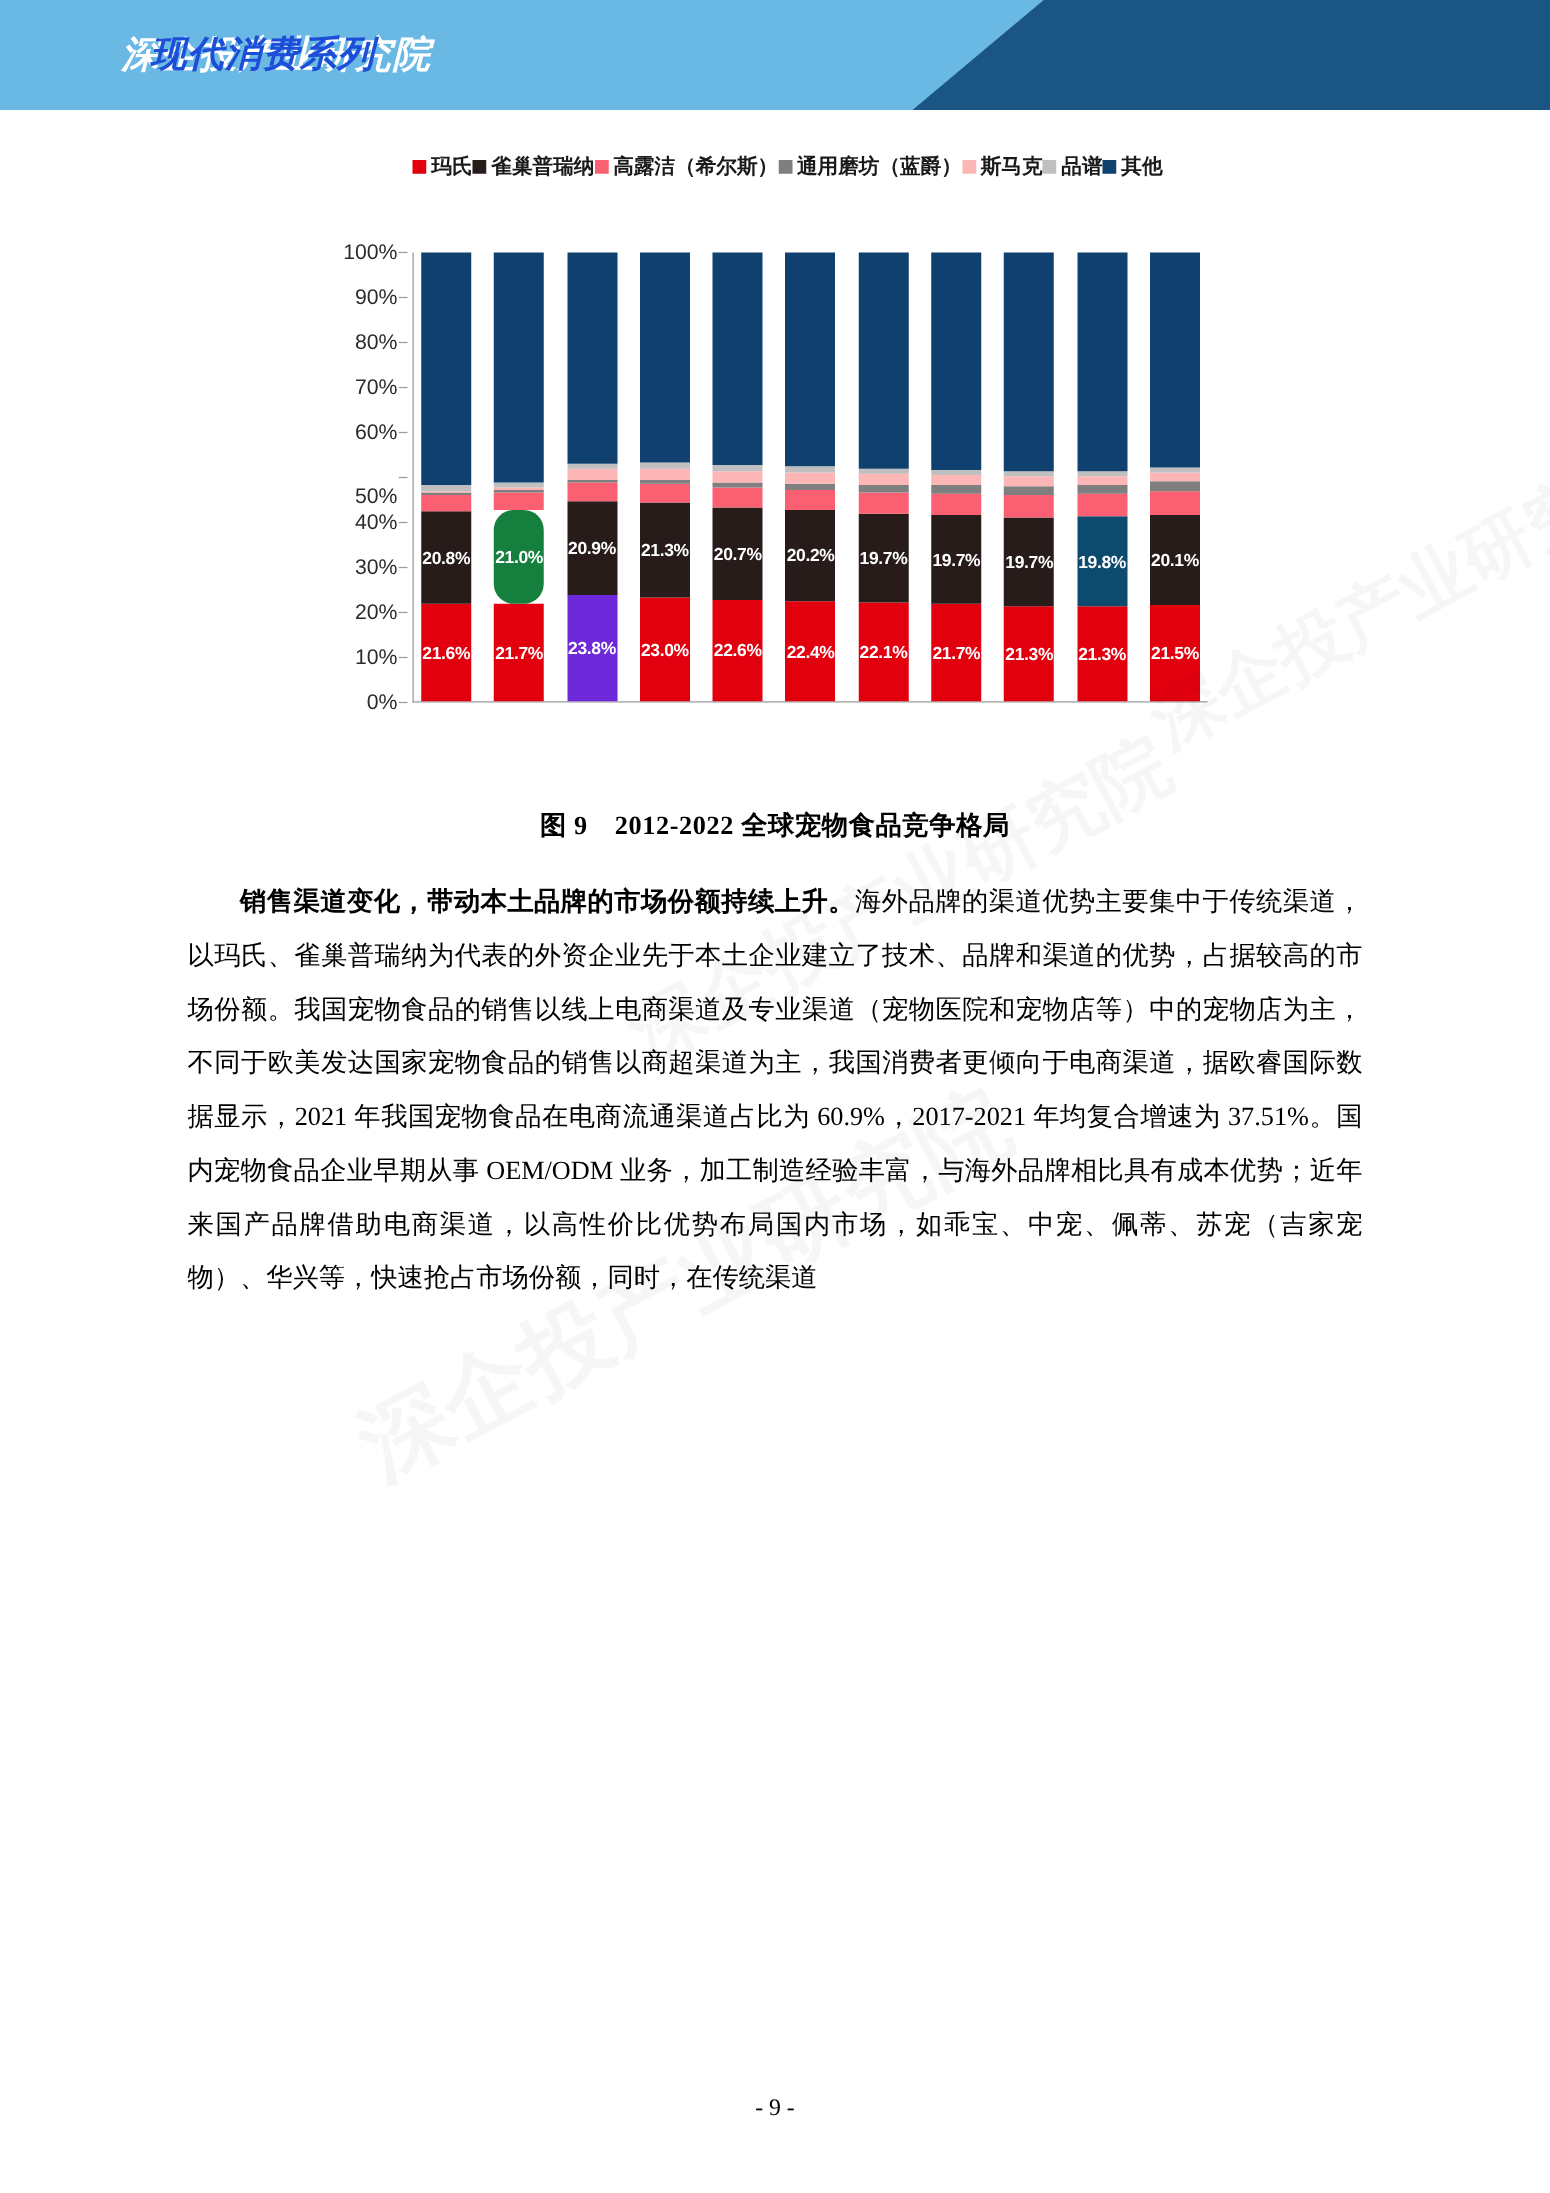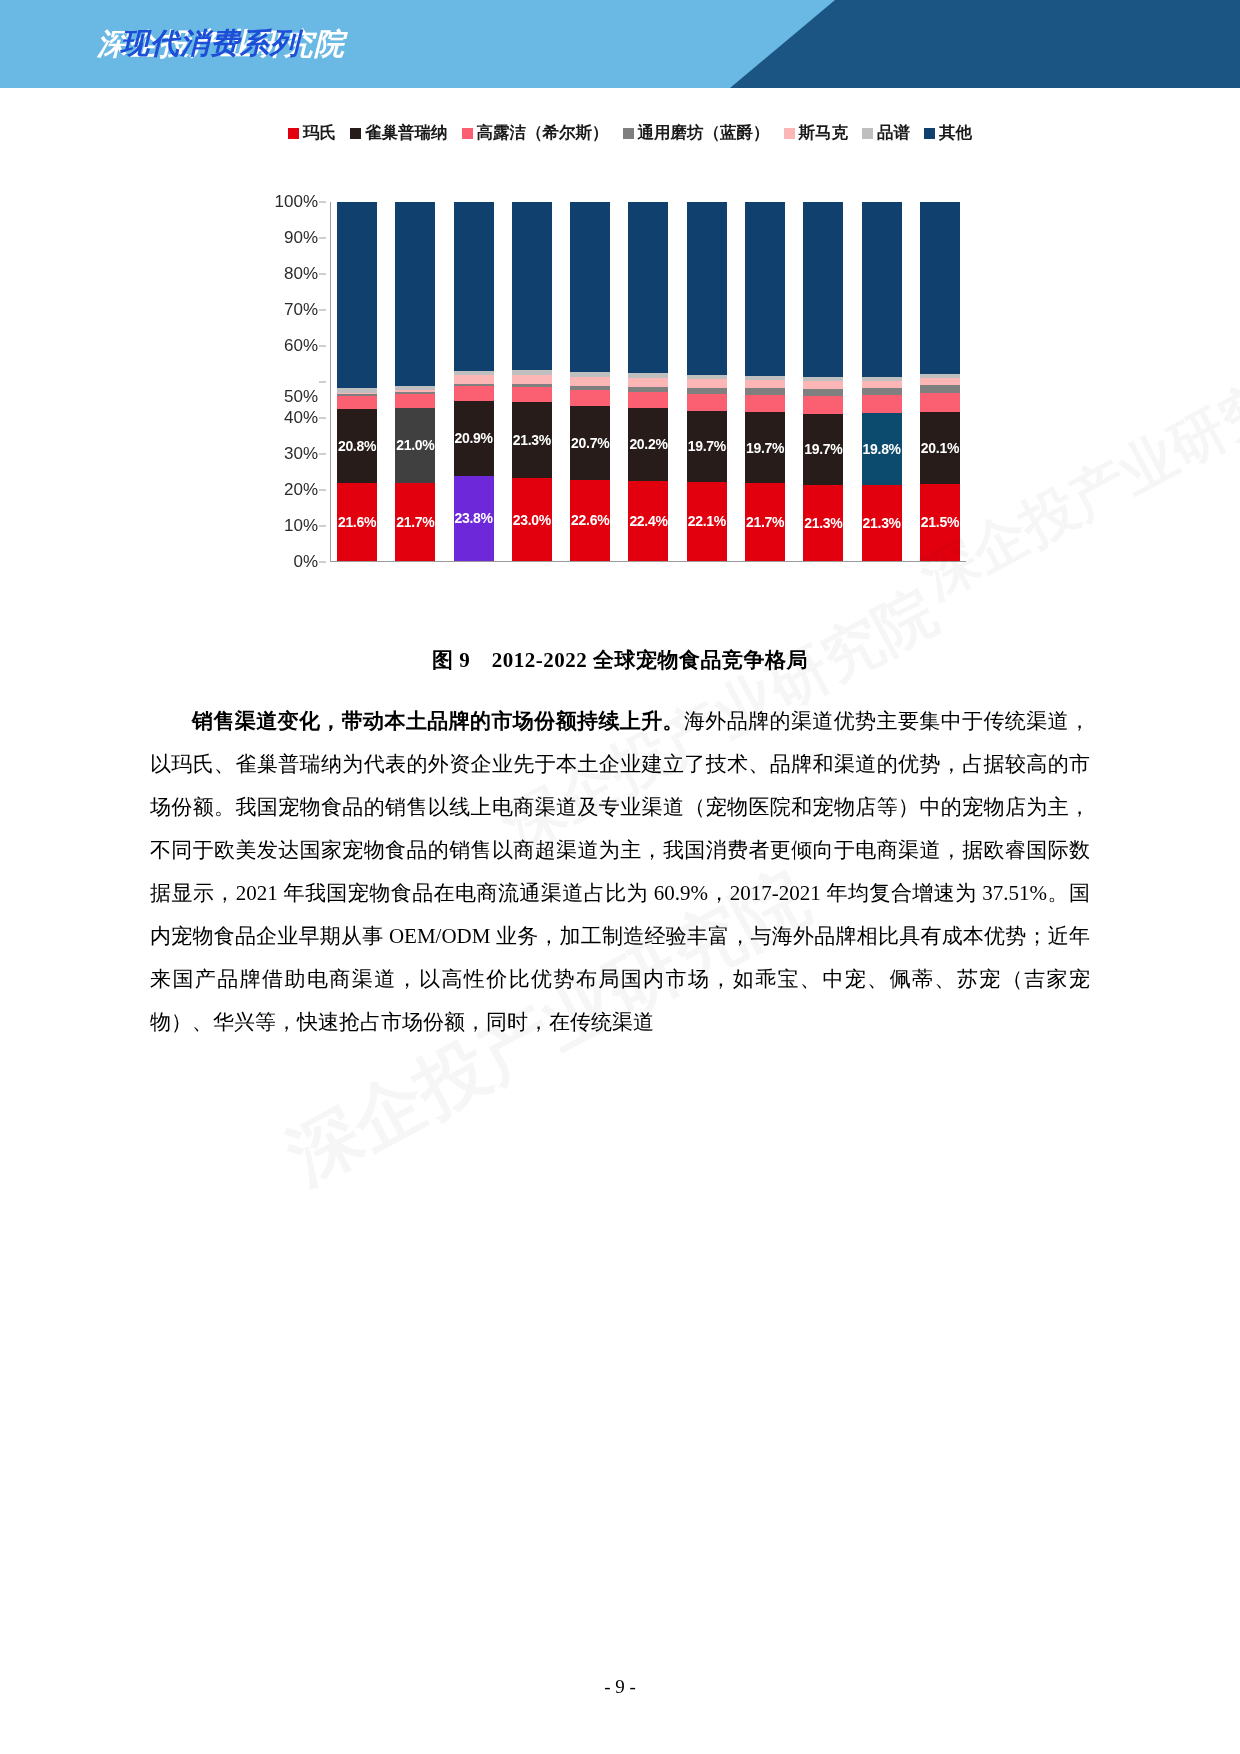--- a/index.html
+++ b/index.html
@@ -62,21 +62,20 @@
   .figure-block {
     position: relative;
     width: 1240px;
     padding-top: 34px;
   }
 
   .legend {
     display: flex;
     justify-content: center;
     align-items: center;
-    gap: 14px;
     font-family: "Liberation Sans", "DejaVu Sans", sans-serif;
     font-size: 16.5px;
     font-weight: bold;
     color: #1a1a1a;
     padding-left: 20px;
   }
   .legend-item { display: flex; align-items: center; gap: 4px; white-space: nowrap; }
   .legend-swatch { width: 11px; height: 11px; display: inline-block; }
 
   .chart-area {
@@ -290,21 +289,21 @@
           <div class="seg" style="height: 3.6%; background: rgb(250, 95, 114);"></div>
           <div class="seg" style="height: 0.4%; background: rgb(127, 127, 127);"></div>
           <div class="seg" style="height: 0.5%; background: rgb(252, 182, 182);"></div>
           <div class="seg" style="height: 1.2%; background: rgb(191, 191, 191);"></div>
           <div class="seg" style="height: 51.9%; background: rgb(16, 64, 110);"></div>
         </div>
         <div class="bar-col">
           <div class="seg" style="height: 21.7%; background: rgb(226, 0, 15);">
             <span class="seg-label">21.7%</span>
           </div>
-          <div class="seg" style="height: 21%; background: #404040;">
+          <div class="seg" style="height: 21%; background: #15803d; border-radius: 16px;">
             <span class="seg-label">21.0%</span>
           </div>
           <div class="seg" style="height: 3.8%; background: rgb(250, 95, 114);"></div>
           <div class="seg" style="height: 0.5%; background: rgb(127, 127, 127);"></div>
           <div class="seg" style="height: 0.6%; background: rgb(252, 182, 182);"></div>
           <div class="seg" style="height: 1.2%; background: rgb(191, 191, 191);"></div>
           <div class="seg" style="height: 51.2%; background: rgb(16, 64, 110);"></div>
         </div>
         <div class="bar-col">
           <div class="seg" style="height: 23.8%; background: #6d28d9;">

